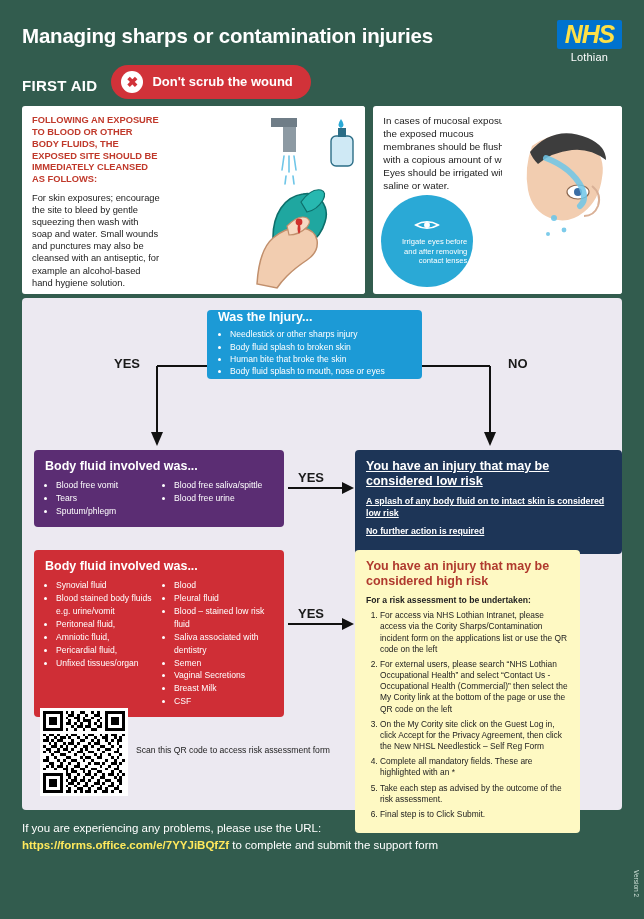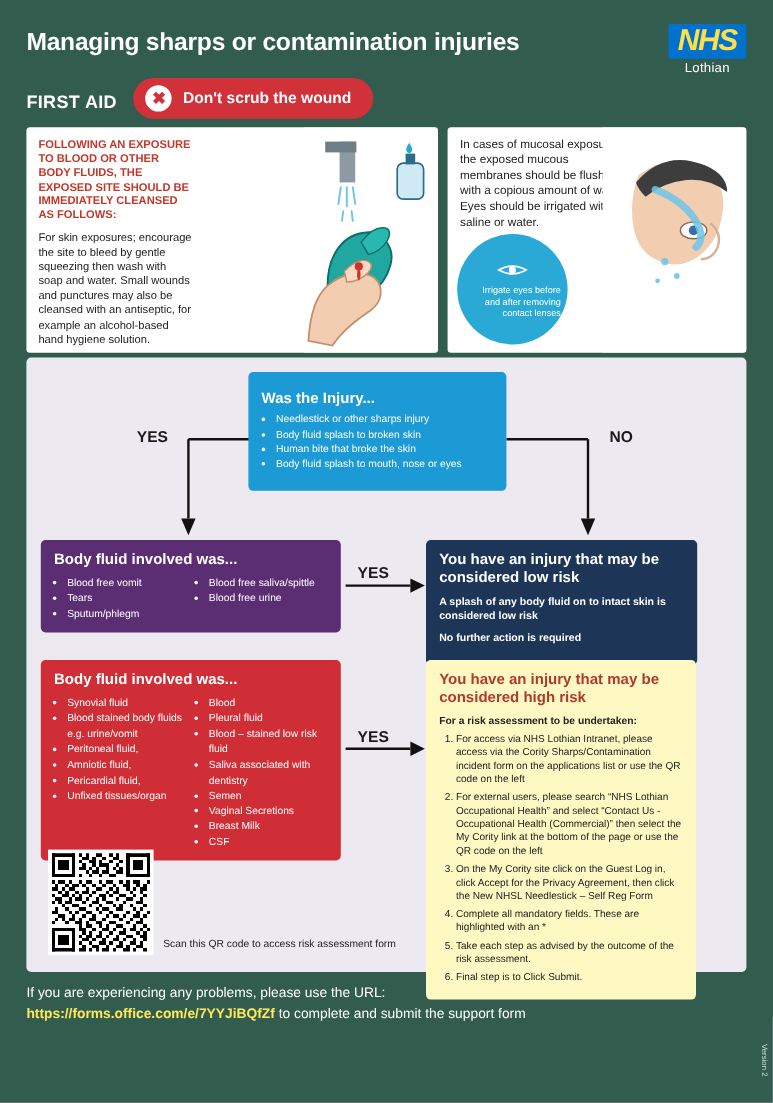--- a/index.html
+++ b/index.html
@@ -44,48 +44,48 @@
   .illus-right{position:absolute;right:0;top:0;width:120px;height:188px;}
 
   .circle-note{position:absolute;left:8px;bottom:7px;width:92px;height:92px;border-radius:50%;
      background:#2aa9d6;color:#fff;font-size:7.6px;line-height:1.25;text-align:right;
      display:flex;flex-direction:column;align-items:center;justify-content:center;padding:6px;box-sizing:border-box;}
   .eye-ic{width:26px;height:16px;margin-bottom:4px;}
 
   
   .assess{background:#ece9f1;border-radius:4px;padding:12px;margin-top:4px;position:relative;height:512px;box-sizing:border-box;}
 
-  .blue-box{position:absolute;left:185px;top:12px;width:215px;background:#1c9ad6;border-radius:4px;color:#fff;padding:15px 11px;box-sizing:border-box;}
+  .blue-box{position:absolute;left:185px;top:12px;width:215px;background:#1c9ad6;border-radius:4px;color:#fff;padding:0 11px;box-sizing:border-box;}
   .blue-box h3{margin:0 0 5px 0;font-size:12.5px;}
   .blue-box ul{margin:0;padding-left:12px;}
   .blue-box li{font-size:8.6px;line-height:1.32;margin-bottom:1px;}
 
   .yes-label{position:absolute;font-weight:bold;color:#1a1a1a;font-size:13px;}
   .no-label{position:absolute;font-weight:bold;color:#1a1a1a;font-size:13px;}
 
   .purple-box{position:absolute;left:12px;top:152px;width:250px;background:#5b2d73;border-radius:4px;color:#fff;padding:9px 11px;box-sizing:border-box;}
   .purple-box h3{margin:0 0 6px 0;font-size:12.5px;}
   .cols{display:flex;gap:8px;}
   .cols ul{margin:0;padding-left:11px;flex:1;}
   .cols li{font-size:8.6px;line-height:1.5;}
 
-  .navy-box{position:absolute;left:333px;top:152px;width:226px;background:#1d3557;border-radius:4px;color:#fff;padding:9px 11px;box-sizing:border-box;}
+  .navy-box{position:absolute;left:333px;top:152px;width:267px;background:#1d3557;border-radius:4px;color:#fff;padding:9px 11px;box-sizing:border-box;text-decoration:underline;}
   .navy-box h3{margin:0 0 7px 0;font-size:12.5px;line-height:1.2;}
   .navy-box p{margin:0 0 7px 0;font-size:8.8px;line-height:1.3;font-weight:bold;}
 
   .red-box{position:absolute;left:12px;top:252px;width:250px;background:#cf2e36;border-radius:4px;color:#fff;padding:9px 11px;box-sizing:border-box;}
   .red-box h3{margin:0 0 6px 0;font-size:12.5px;}
 
   .yellow-box{position:absolute;left:333px;top:252px;width:225px;background:#fef9c3;border-radius:4px;color:#222;padding:9px 11px;box-sizing:border-box;}
   .yellow-box h3{margin:0 0 6px 0;font-size:12.5px;color:#b03a2e;line-height:1.2;}
   .yellow-box .lead{font-size:8.6px;margin:0 0 5px 0;font-weight:bold;}
   .yellow-box ol{margin:0;padding-left:14px;}
   .yellow-box li{font-size:8.4px;line-height:1.33;margin-bottom:4px;}
 
-  .qr-wrap{position:absolute;left:18px;top:410px;display:flex;align-items:flex-end;gap:8px;}
+  .qr-wrap{position:absolute;left:18px;top:410px;display:flex;align-items:center;gap:8px;}
   .qr{width:88px;height:88px;background:#fff;padding:3px;box-sizing:border-box;}
   .qr-cap{font-size:8.6px;color:#222;line-height:1.3;padding-bottom:4px;}
 
   
   .footer{margin-top:10px;font-size:11.5px;line-height:1.45;}
   .footer .url{color:#ffe95c;font-weight:bold;}
   .version{position:absolute;right:4px;bottom:22px;writing-mode:vertical-rl;font-size:6.5px;color:#cfe0d8;}
 </style>
 </head>
 <body>

